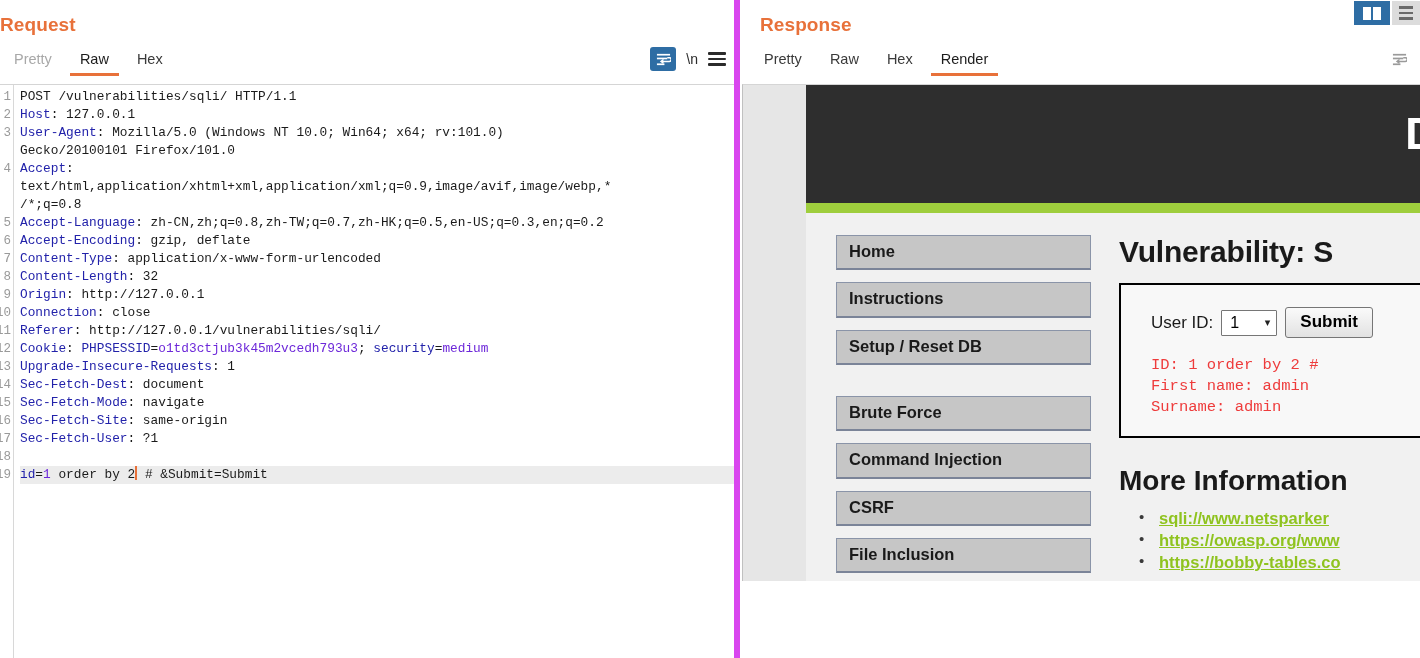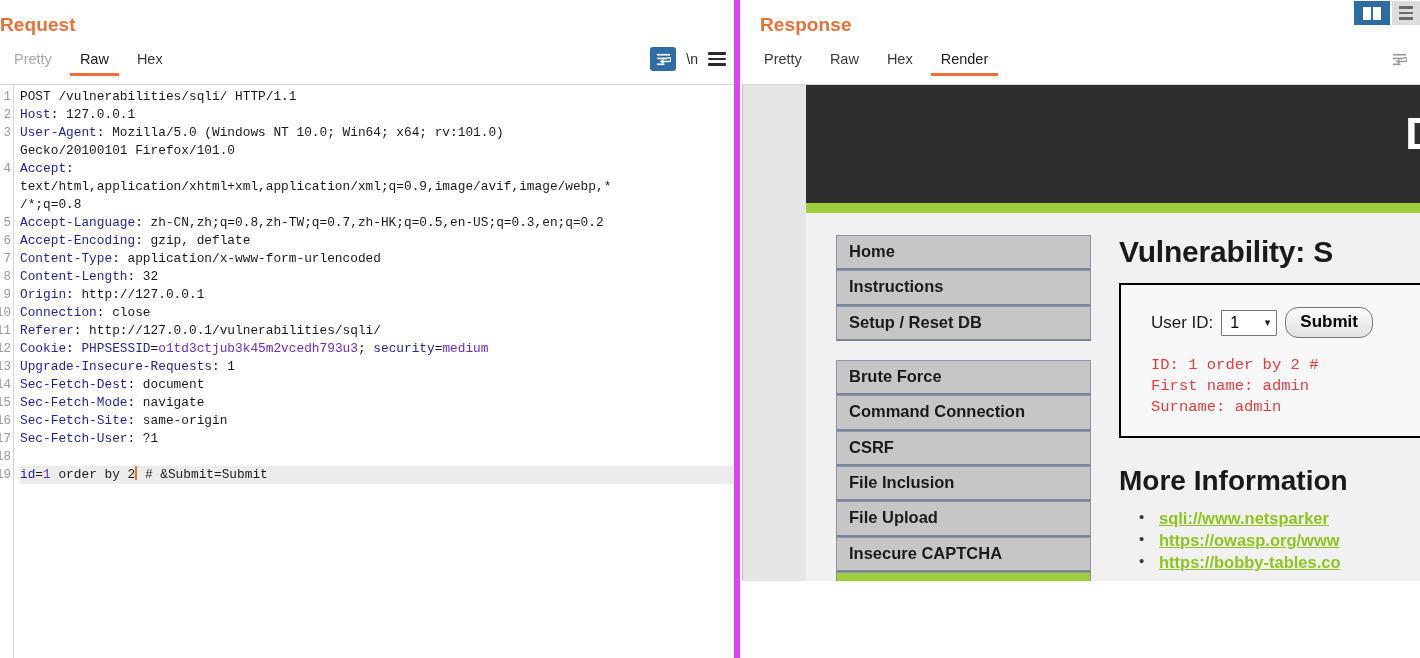--- a/index.html
+++ b/index.html
@@ -202,21 +202,21 @@
   .page-body { display: flex; padding-top: 22px; }
   .sidebar { width: 285px; padding-left: 30px; flex: 0 0 285px;}
   .nav-item {
     background: #c6c6c6;
     border: 1px solid #8a94a8;
     border-bottom: 2px solid #7b8498;
     color: #1a1a1a;
     font-size: 16.5px;
     font-weight: bold;
     padding: 7px 0 8px 12px;
-    margin-bottom: 0;
+    margin-bottom: 12px;
     cursor: pointer;
     line-height: 1.05;
   }
   .nav-item.active { background: #9fce3d; color: #000000; }
   .nav-gap { height: 19px; }
 
   .content { flex: 1; padding-left: 28px; padding-right: 6px; min-width: 0; }
   .vuln-title {
     font-size: 30px; font-weight: bold; color: #1a1a1a;
     white-space: nowrap; letter-spacing: -0.2px;
@@ -240,21 +240,21 @@
     gap: 8px; cursor: pointer;
     border-radius: 1px;
   }
   .sel .chev { font-size: 11px; color: #222; }
   .btn-submit {
     border: 1px solid #767676;
     background: linear-gradient(#fafafa,#e2e2e2);
     font-size: 17px; font-weight: bold;
     padding: 4px 14px 5px 14px;
     cursor: pointer;
-    border-radius: 13px;
+    border-radius: 3px;
   }
   .sqlout {
     font-family: "Liberation Mono", monospace;
     font-size: 15.5px;
     color: #ee3b3b;
     line-height: 21px;
     white-space: nowrap;
   }
   .more-title {
     font-size: 28px; font-weight: bold; color: #1a1a1a;
@@ -384,21 +384,21 @@
         </div>
         <div class="green-bar"></div>
 
         <div class="page-body">
           <div class="sidebar">
               <div class="nav-item">Home</div>
               <div class="nav-item">Instructions</div>
               <div class="nav-item">Setup / Reset DB</div>
               <div class="nav-gap"></div>
               <div class="nav-item">Brute Force</div>
-              <div class="nav-item">Command Connection</div>
+              <div class="nav-item">Command Injection</div>
               <div class="nav-item">CSRF</div>
               <div class="nav-item">File Inclusion</div>
               <div class="nav-item">File Upload</div>
               <div class="nav-item">Insecure CAPTCHA</div>
               <div class="nav-item active">SQL Injection</div>
             </div>
 
           <div class="content">
             <div class="vuln-title">Vulnerability: S</div>
 

